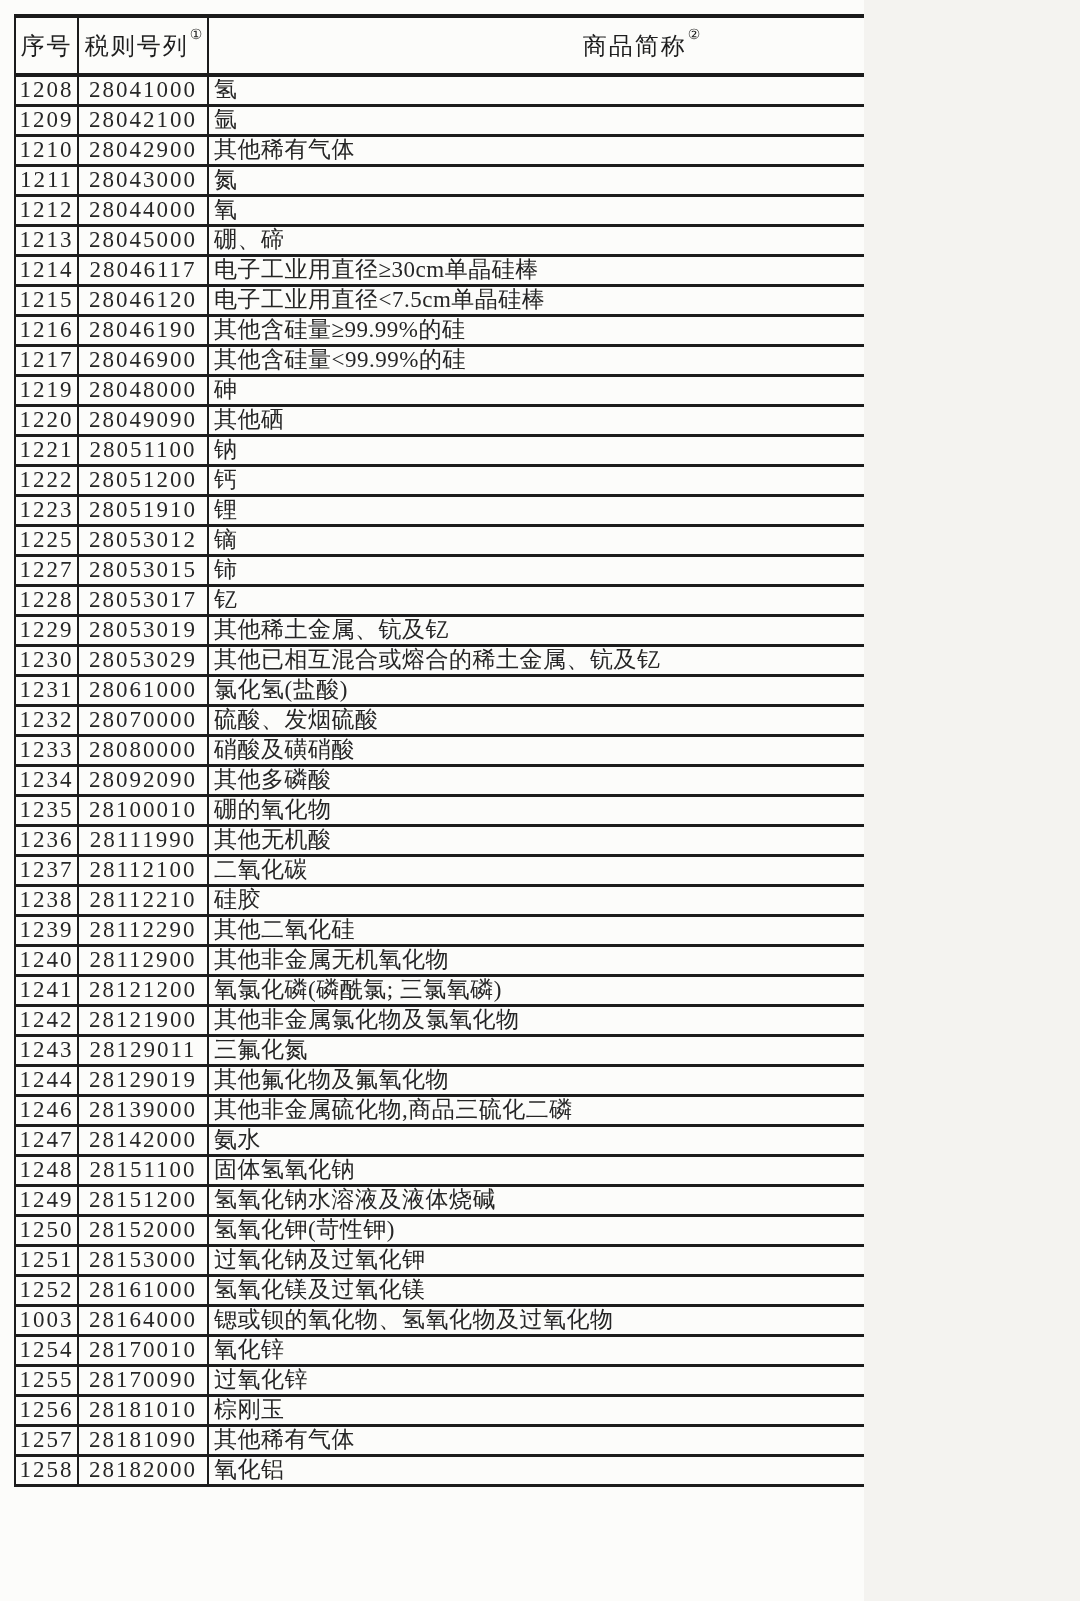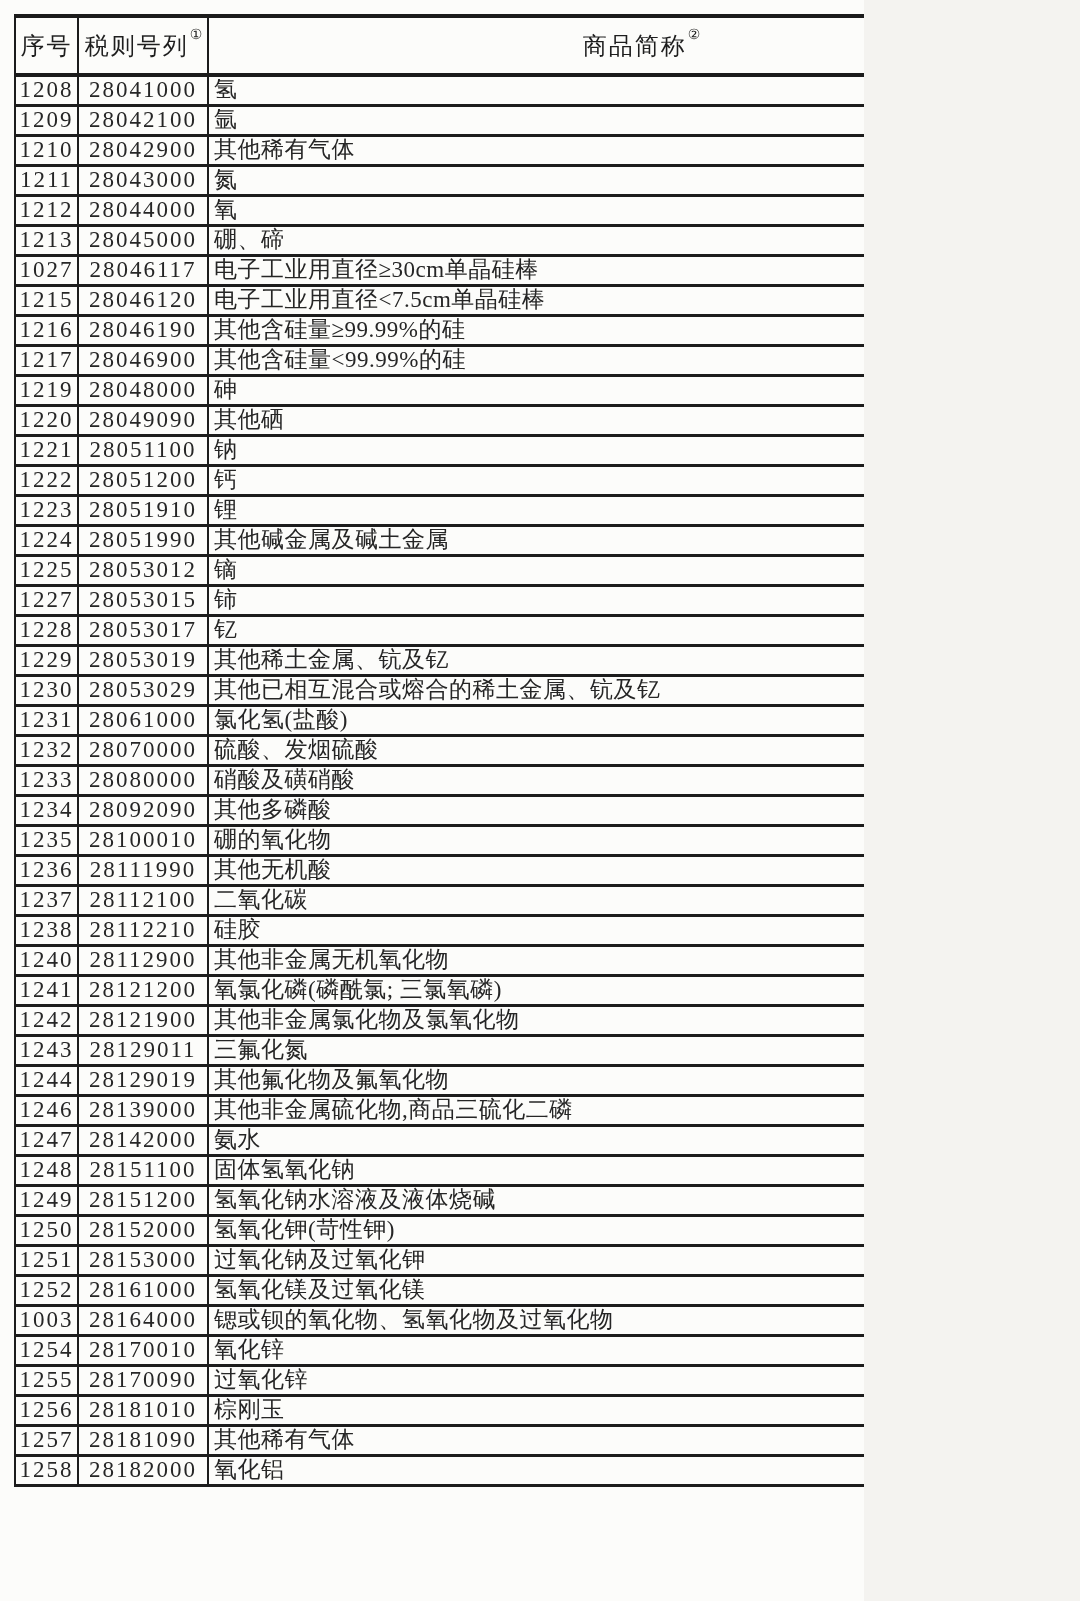--- a/index.html
+++ b/index.html
@@ -105,21 +105,21 @@
           <td class="cell-seq">1212</td>
           <td class="cell-code">28044000</td>
           <td class="cell-name">氧</td>
         </tr>
         <tr>
           <td class="cell-seq">1213</td>
           <td class="cell-code">28045000</td>
           <td class="cell-name">硼、碲</td>
         </tr>
         <tr>
-          <td class="cell-seq">1027</td>
+          <td class="cell-seq">1214</td>
           <td class="cell-code">28046117</td>
           <td class="cell-name">电子工业用直径≥30cm单晶硅棒</td>
         </tr>
         <tr>
           <td class="cell-seq">1215</td>
           <td class="cell-code">28046120</td>
           <td class="cell-name">电子工业用直径&lt;7.5cm单晶硅棒</td>
         </tr>
         <tr>
           <td class="cell-seq">1216</td>
@@ -150,25 +150,20 @@
           <td class="cell-seq">1222</td>
           <td class="cell-code">28051200</td>
           <td class="cell-name">钙</td>
         </tr>
         <tr>
           <td class="cell-seq">1223</td>
           <td class="cell-code">28051910</td>
           <td class="cell-name">锂</td>
         </tr>
         <tr>
-          <td class="cell-seq">1224</td>
-          <td class="cell-code">28051990</td>
-          <td class="cell-name">其他碱金属及碱土金属</td>
-        </tr>
-        <tr>
           <td class="cell-seq">1225</td>
           <td class="cell-code">28053012</td>
           <td class="cell-name">镝</td>
         </tr>
         <tr>
           <td class="cell-seq">1227</td>
           <td class="cell-code">28053015</td>
           <td class="cell-name">铈</td>
         </tr>
         <tr>
@@ -218,20 +213,25 @@
         </tr>
         <tr>
           <td class="cell-seq">1237</td>
           <td class="cell-code">28112100</td>
           <td class="cell-name">二氧化碳</td>
         </tr>
         <tr>
           <td class="cell-seq">1238</td>
           <td class="cell-code">28112210</td>
           <td class="cell-name">硅胶</td>
+        </tr>
+        <tr>
+          <td class="cell-seq">1239</td>
+          <td class="cell-code">28112290</td>
+          <td class="cell-name">其他二氧化硅</td>
         </tr>
         <tr>
           <td class="cell-seq">1240</td>
           <td class="cell-code">28112900</td>
           <td class="cell-name">其他非金属无机氧化物</td>
         </tr>
         <tr>
           <td class="cell-seq">1241</td>
           <td class="cell-code">28121200</td>
           <td class="cell-name">氧氯化磷(磷酰氯; 三氯氧磷)</td>

